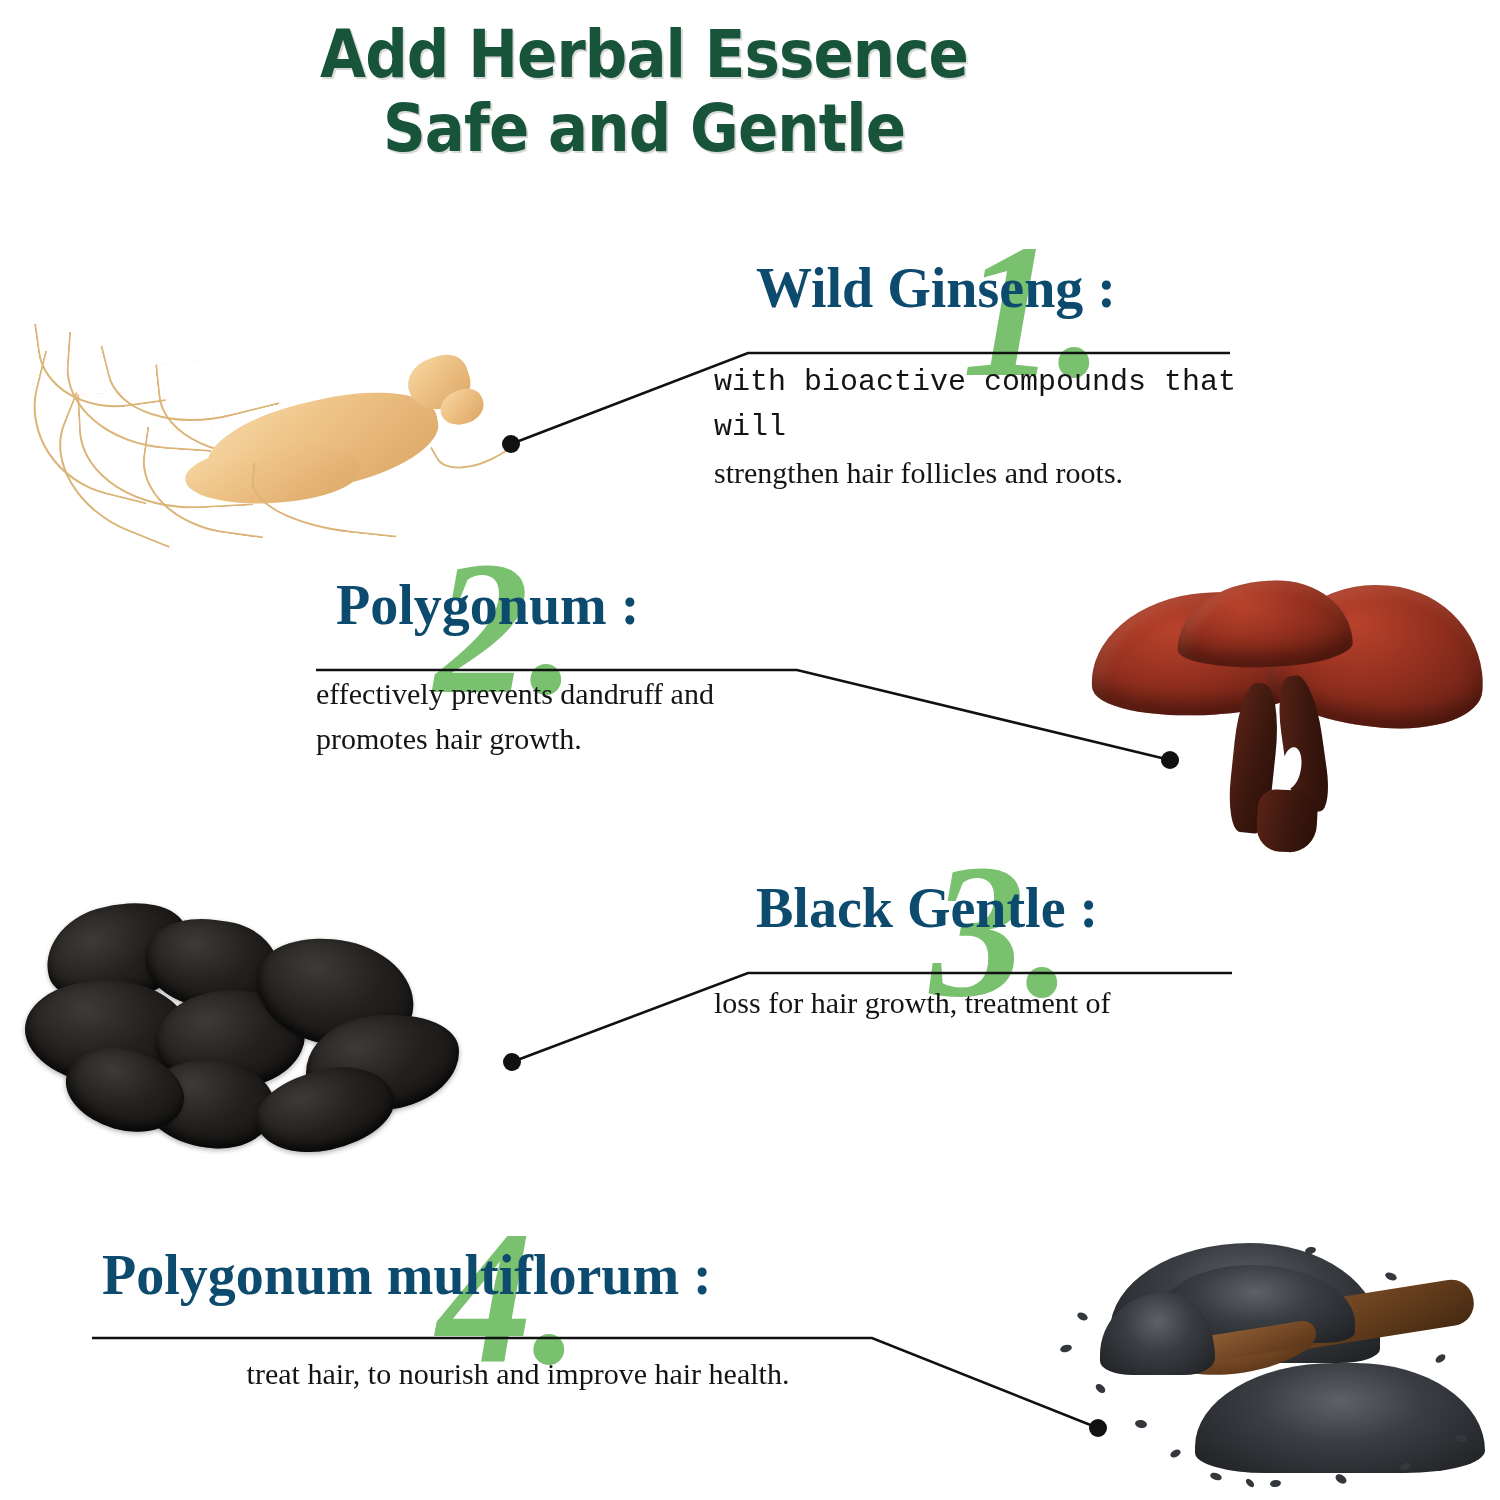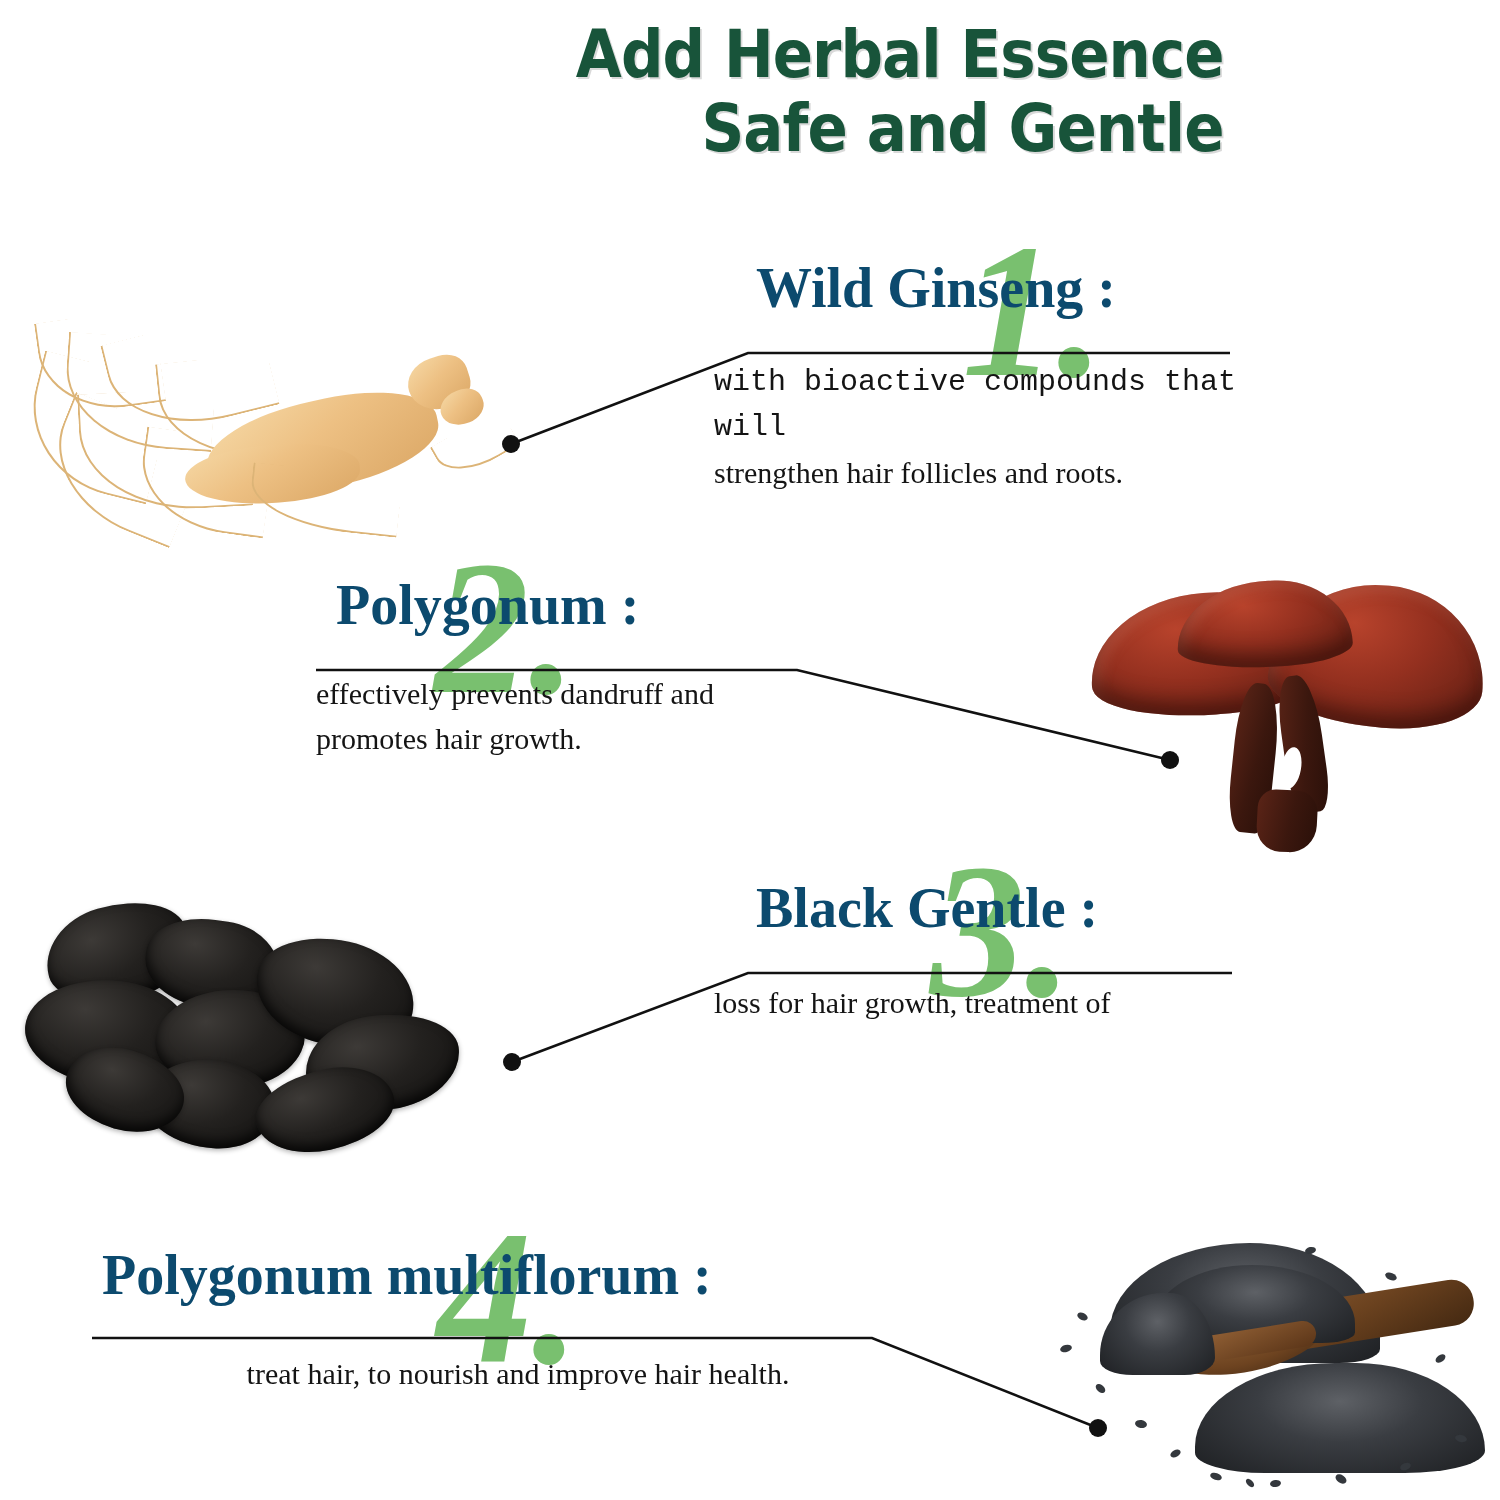--- a/index.html
+++ b/index.html
@@ -7,21 +7,21 @@
   body {
     background:#ffffff;
     font-family:"Liberation Serif", serif;
     position:relative;
     overflow:hidden;
   }
 
   
   #title-block{
     position:absolute; left:0; top:18px; width:1288px;
-    text-align:right;
+    text-align:center;
   }
   .title-line{
     font-family:"DejaVu Sans", sans-serif;
     font-weight:bold;
     color:#18543a;
     font-size:66px;
     line-height:74px;
     letter-spacing:-1px;
     transform:scaleX(0.90);
     text-shadow:2px 2px 0 rgba(120,120,120,.28);

